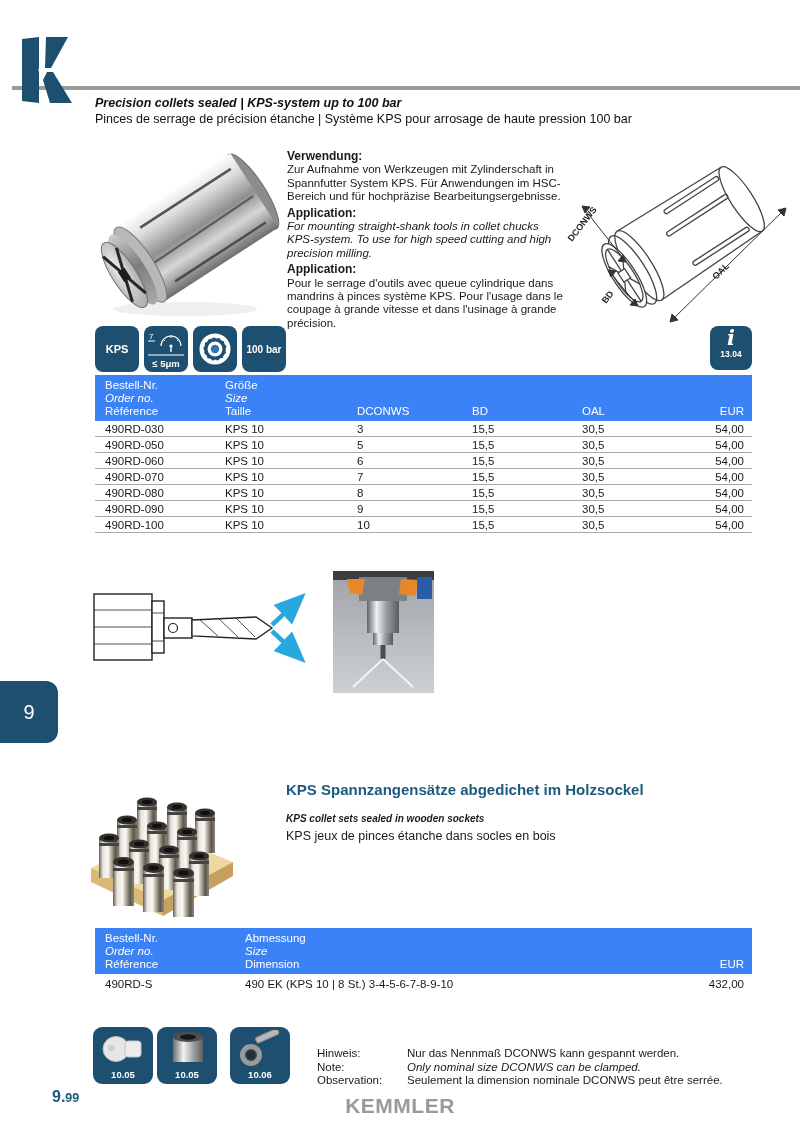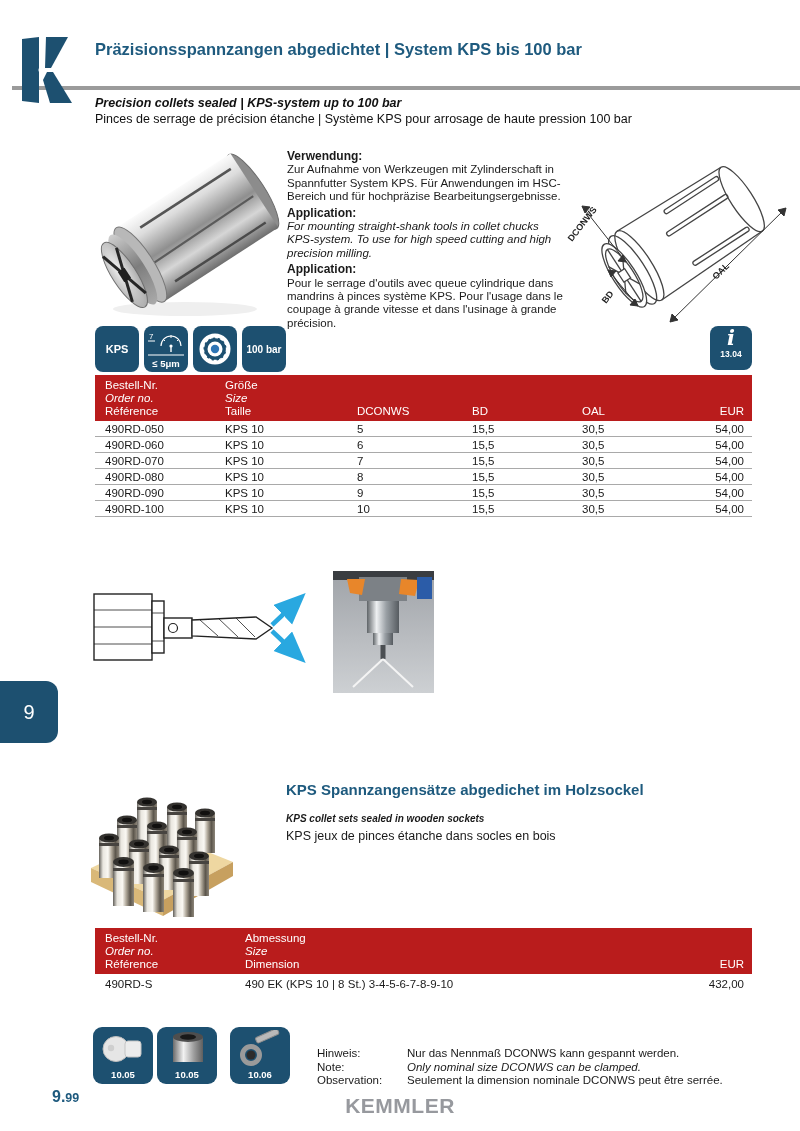--- a/index.html
+++ b/index.html
@@ -27,21 +27,21 @@
   .b-kps{left:95px;width:44px;font-size:11px;font-weight:bold;}
   .b-gauge{left:144px;width:44px;}
   .b-runout{left:193px;width:44px;}
   .b-bar{left:242px;width:44px;font-size:10px;font-weight:bold;}
   .b-info{left:710px;width:42px;height:44px;flex-direction:column;justify-content:flex-start;}
   .b-info .isym{font-family:"DejaVu Serif",serif;font-style:italic;font-weight:bold;font-size:21px;line-height:22px;margin-top:1px;}
   .b-info .inum{font-size:8.5px;font-weight:bold;margin-top:0px;}
   
   table{border-collapse:collapse;table-layout:fixed;position:absolute;left:95px;width:657px;font-size:11.5px;}
   .t1{top:375px;} .t2{top:928px;}
-  thead th{background:#b91c1c;color:#fff;font-weight:normal;text-align:left;vertical-align:bottom;
+  thead th{background:#3b82f6;color:#fff;font-weight:normal;text-align:left;vertical-align:bottom;
            padding:4px 0 3px 2px;line-height:13px;height:38px;}
   thead th:nth-child(1),thead th:nth-child(2){padding-left:10px;}
   thead th.eur{text-align:right;padding-right:8px;}
   thead .hit{font-style:italic;}
   tbody td{padding:2px 0 1px 2px;border-bottom:1px solid #a9a9a9;color:#1a1a1a;}
   tbody td:nth-child(1),tbody td:nth-child(2){padding-left:10px;}
   tbody td:last-child{text-align:right;padding-right:8px;}
   .t2 tbody td{border-bottom:none;padding-top:4px;}
   
   .chapter-tab{position:absolute;left:0;top:681px;width:58px;height:62px;background:#1d5070;
@@ -72,21 +72,20 @@
 
 <div class="page">
 
   <div class="hdr-rule"></div>
   <svg class="logo" viewBox="0 0 58 70">
     <polygon points="2,3 19,1 19,67 2,65" fill="#1d5070"></polygon>
     <polygon points="26,1 48,1 31,32 25,32" fill="#1d5070"></polygon>
     <polygon points="27,36 33,36 52,67 30,67 23,44" fill="#1d5070"></polygon>
     <circle cx="21.5" cy="34" r="3" fill="#fff"></circle>
   </svg>
-  <div class="title">Präzisionsspannzangen abgedichtet | System KPS bis 100 bar</div>
   <div class="sub-en">Precision collets sealed | KPS-system up to 100 bar</div>
   <div class="sub-fr">Pinces de serrage de précision étanche | Système KPS pour arrosage de haute pression 100 bar</div>
 
   <svg class="photo-collet" viewBox="0 0 205 178">
     <defs>
       <linearGradient id="met" x1="0" y1="0" x2="0" y2="1">
         <stop offset="0" stop-color="#fbfbfb"></stop>
           <stop offset="0.22" stop-color="#dcdcdc"></stop>
         <stop offset="0.5" stop-color="#8f8f8f"></stop>
           <stop offset="0.72" stop-color="#d6d6d6"></stop>
@@ -216,20 +215,28 @@
             <div>Taille</div>
         </th>
         <th>DCONWS</th>
         <th>BD</th>
         <th>OAL</th>
         <th class="eur">EUR</th>
       </tr>
     </thead>
     <tbody>
         <tr>
+          <td>490RD-030</td>
+          <td>KPS 10</td>
+          <td>3</td>
+          <td>15,5</td>
+          <td>30,5</td>
+          <td>54,00</td>
+        </tr>
+        <tr>
           <td>490RD-050</td>
           <td>KPS 10</td>
           <td>5</td>
           <td>15,5</td>
           <td>30,5</td>
           <td>54,00</td>
         </tr>
         <tr>
           <td>490RD-060</td>
           <td>KPS 10</td>

